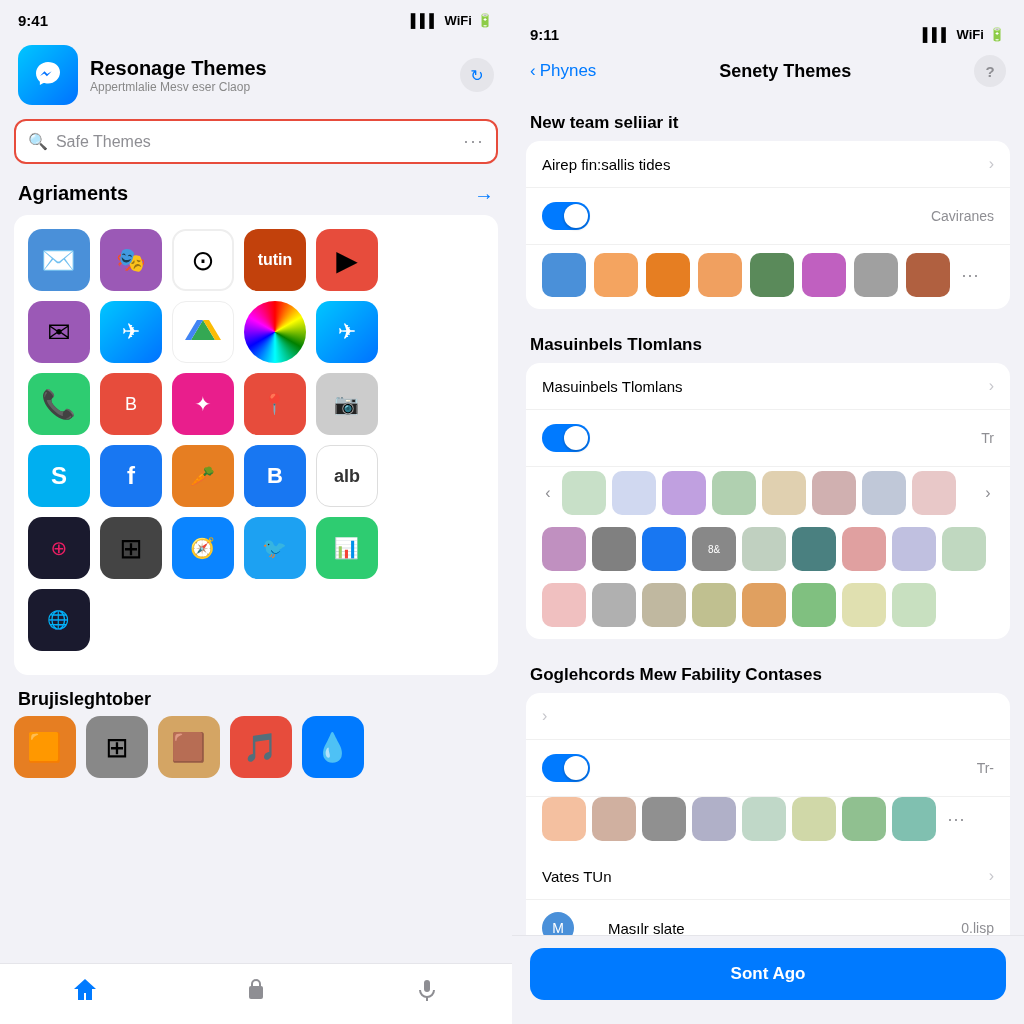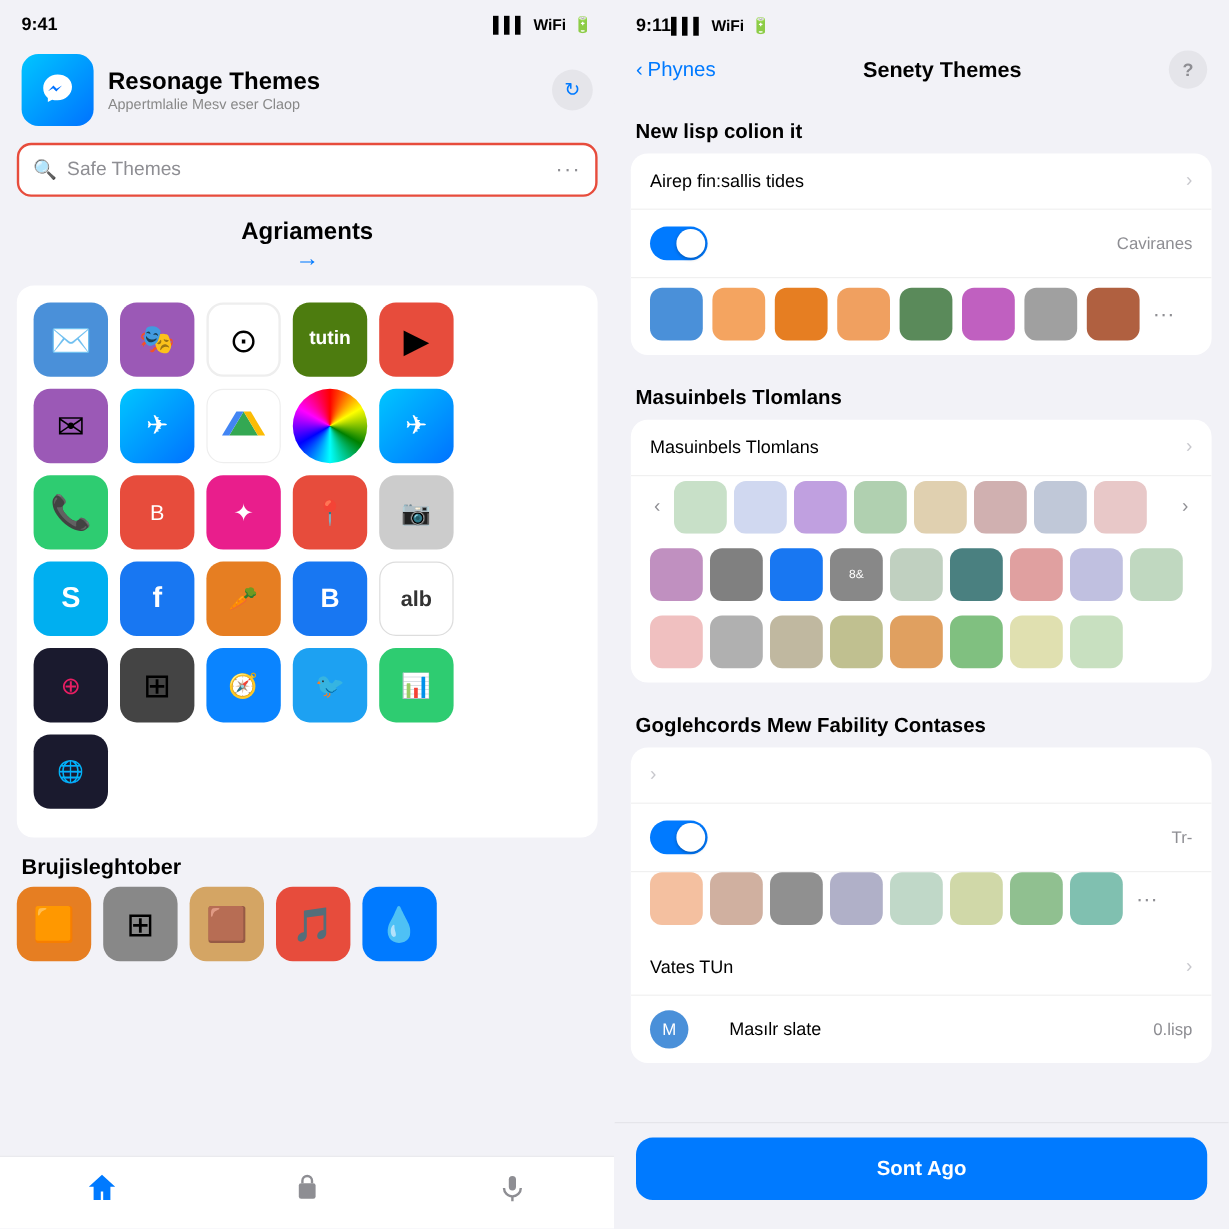--- a/index.html
+++ b/index.html
@@ -118,21 +118,20 @@
       color: #8e8e93;
       font-size: 18px;
       letter-spacing: 1px;
     }
 
     .section-header {
       display: flex;
       align-items: center;
       justify-content: space-between;
       padding: 6px 18px 10px;
-      flex-direction: column;
     }
 
     .section-title {
       font-size: 20px;
       font-weight: 700;
       color: #000;
     }
 
     .section-arrow {
       color: #007aff;
@@ -169,21 +168,21 @@
       align-items: center;
       justify-content: center;
       font-size: 28px;
       flex-shrink: 0;
       overflow: hidden;
     }
 
     .icon-mail { background: #4a90d9; }
     .icon-purple { background: #9b59b6; }
     .icon-circle-bw { background: #fff; border: 2px solid #eee; }
-    .icon-tutin { background: #4d7c0f; }
+    .icon-tutin { background: #c2410c; }
     .icon-youtube { background: #e74c3c; }
     .icon-mail2 { background: #9b59b6; }
     .icon-messenger { background: linear-gradient(135deg, #00c6ff, #0072ff); }
     .icon-messenger2 { background: linear-gradient(135deg, #00c6ff, #0072ff); }
     .icon-phone { background: #2ecc71; }
     .icon-red-b { background: #e74c3c; }
     .icon-pink-x { background: #e91e8c; }
     .icon-maps { background: #e74c3c; }
     .icon-cam { background: #ccc; }
     .icon-skype { background: #00aff0; }
@@ -233,23 +232,23 @@
       width: 512px;
       height: 1024px;
       background: #f2f2f7;
       display: flex;
       flex-direction: column;
       overflow: hidden;
     }
 
     .r-status-bar {
       display: flex;
-      justify-content: flex-start;
-      align-items: center;
-      padding: 13px 18px 6px;
+      justify-content: space-between;
+      align-items: center;
+      padding: 26px 18px 6px;
       font-size: 15px;
       font-weight: 600;
     }
 
     .r-nav-bar {
       display: flex;
       align-items: center;
       justify-content: space-between;
       padding: 6px 18px 12px;
       background: #f2f2f7;
@@ -593,21 +592,21 @@
     <div class="r-back-btn">
       <span>‹</span>
       <span>Phynes</span>
     </div>
     <span class="r-page-title">Senety Themes</span>
     <div class="r-info-btn">?</div>
   </div>
 
   <div class="r-content">
 
-    <div class="r-section-label">New lisp colion it</div>
+    <div class="r-section-label">New team seliiar it</div>
 
     <div class="r-card">
       <div class="r-card-row">
         <span class="r-row-label">Airep fin:sallis tides</span>
         <span class="r-chevron">›</span>
       </div>
       <div class="r-card-row">
         <div class="r-toggle"></div>
         <span style="flex:1;"></span>
         <span class="r-row-sublabel">Caviranes</span>
@@ -625,20 +624,25 @@
         <div style="width:24px;height:44px;display:flex;align-items:center;justify-content:center;color:#8e8e93;font-size:18px;cursor:pointer;">···</div>
       </div>
     </div>
 
     <div class="r-section-label">Masuinbels Tlomlans</div>
 
     <div class="r-card">
       <div class="r-card-row">
         <span class="r-row-label">Masuinbels Tlomlans</span>
         <span class="r-chevron">›</span>
+      </div>
+      <div class="r-card-row">
+        <div class="r-toggle"></div>
+        <span style="flex:1;"></span>
+        <span class="r-row-sublabel">Tr</span>
       </div>
 
       <div class="icons-row-with-arrows">
         <div class="scroll-arrow">‹</div>
         <div class="mini-icons-flex">
           <div class="mini-icon mi-g1"></div>
           <div class="mini-icon mi-g2"></div>
           <div class="mini-icon mi-g3"></div>
           <div class="mini-icon mi-g4"></div>
           <div class="mini-icon mi-g5"></div>

